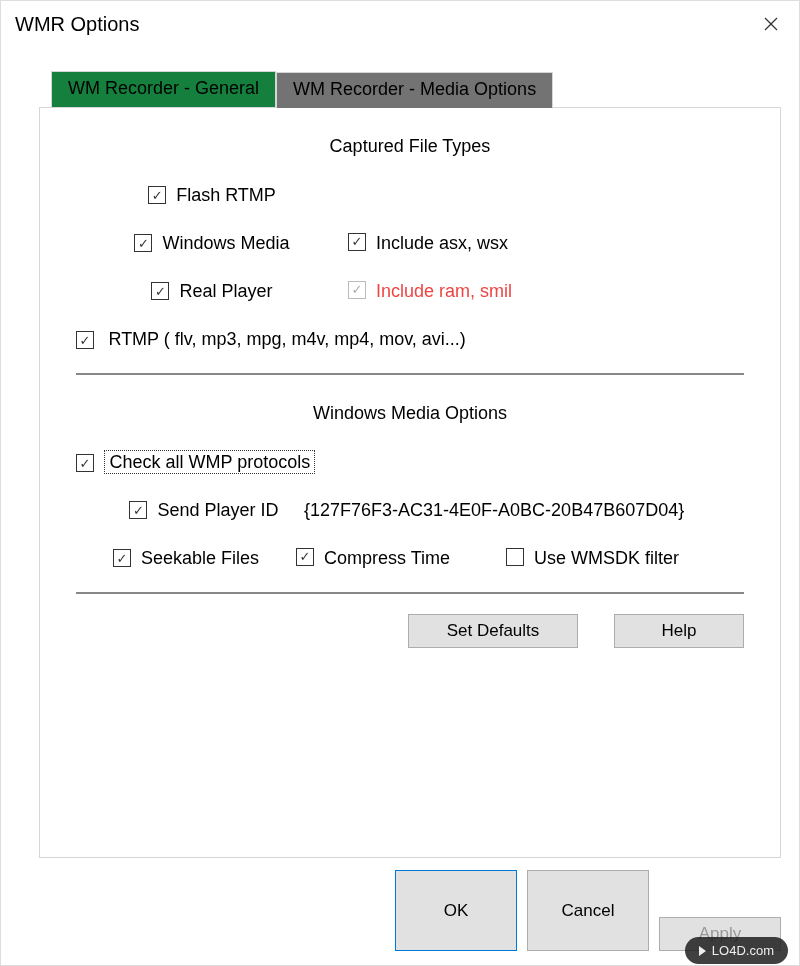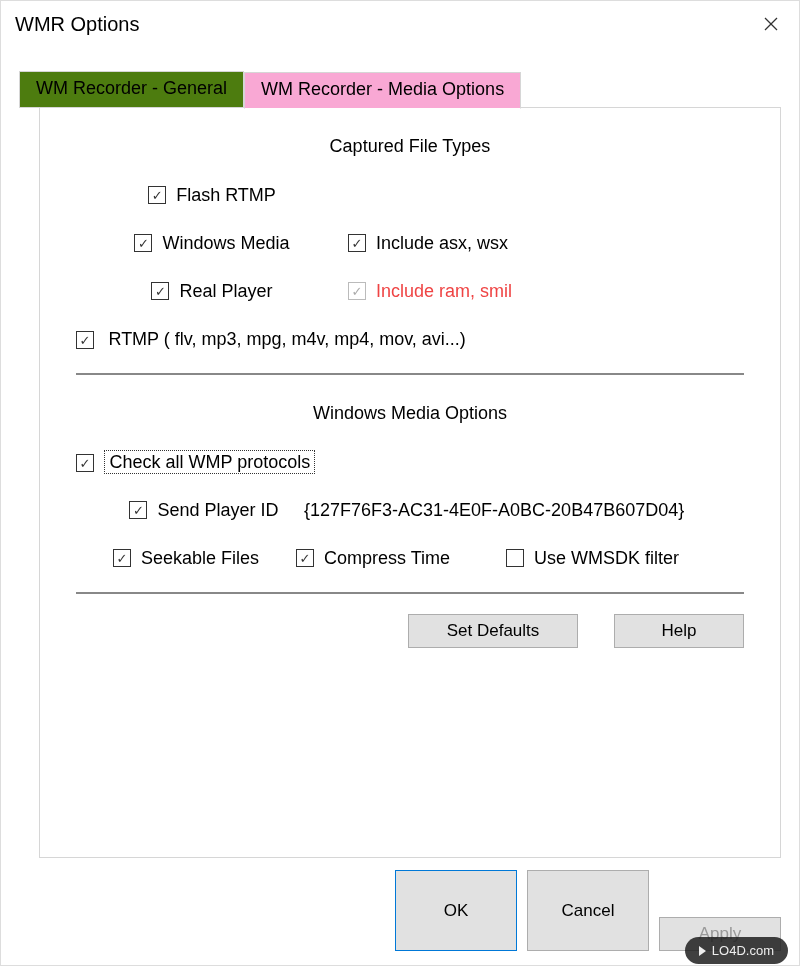--- a/index.html
+++ b/index.html
@@ -54,26 +54,27 @@
 .tab {
   padding: 6px 16px 8px 16px;
   border: 1px solid #d6d6d6;
   border-bottom: none;
   background: #ffffff;
   font-size: 18px;
   cursor: pointer;
   margin-right: 0;
 }
 .tab.inactive {
-  background: #4d7c0f;
+  background: #15803d;
   border-bottom: 1px solid #d6d6d6;
   margin-top: 2px;
+  margin-left: 32px;
 }
 .tab.active {
-  background: #f9a8d4;
+  background: #737373;
   border-bottom: 1px solid #ffffff;
   margin-bottom: -1px;
 }
 .tab-panel {
   border: 1px solid #d6d6d6;
   flex: 1;
   padding: 28px 36px 20px 36px;
   background: #ffffff;
   margin-top: -1px;
   z-index: 1;
@@ -85,21 +86,21 @@
   font-size: 18px;
   margin-bottom: 24px;
 }
 .row {
   display: flex;
   align-items: center;
   margin-bottom: 20px;
   min-height: 28px;
 }
 .row .col1 { width: 272px; display: flex; align-items: center; justify-content: center; }
-.row .col2 { display: flex; align-items: center; }
+.row .col2 { display: flex; align-items: flex-start; }
 .checkbox {
   width: 18px;
   height: 18px;
   border: 1px solid #333;
   margin-right: 10px;
   display: inline-flex;
   align-items: center;
   justify-content: center;
   cursor: pointer;
   flex-shrink: 0;

